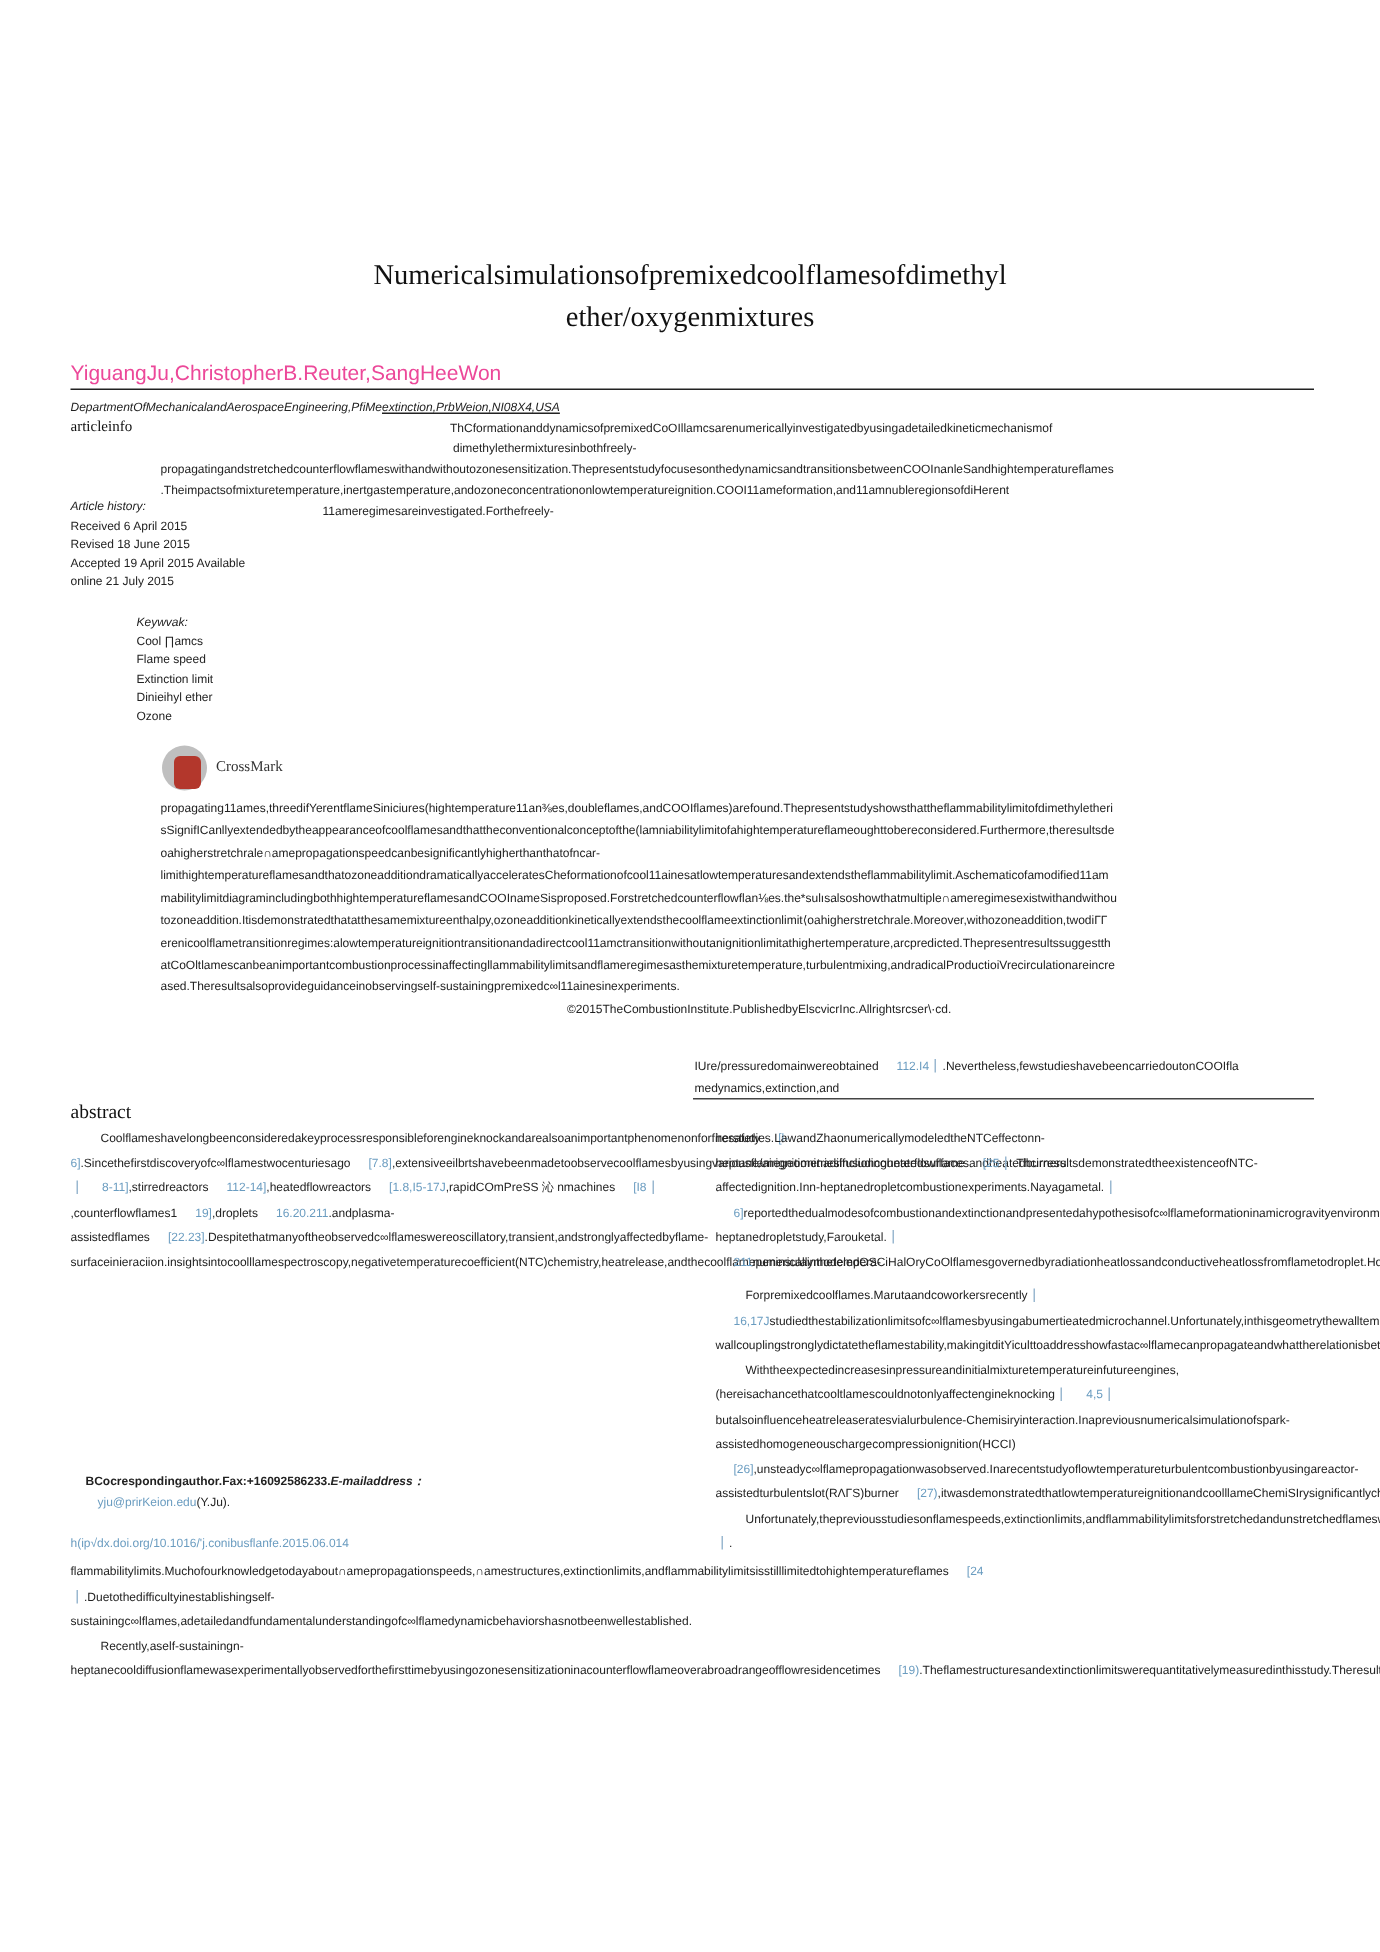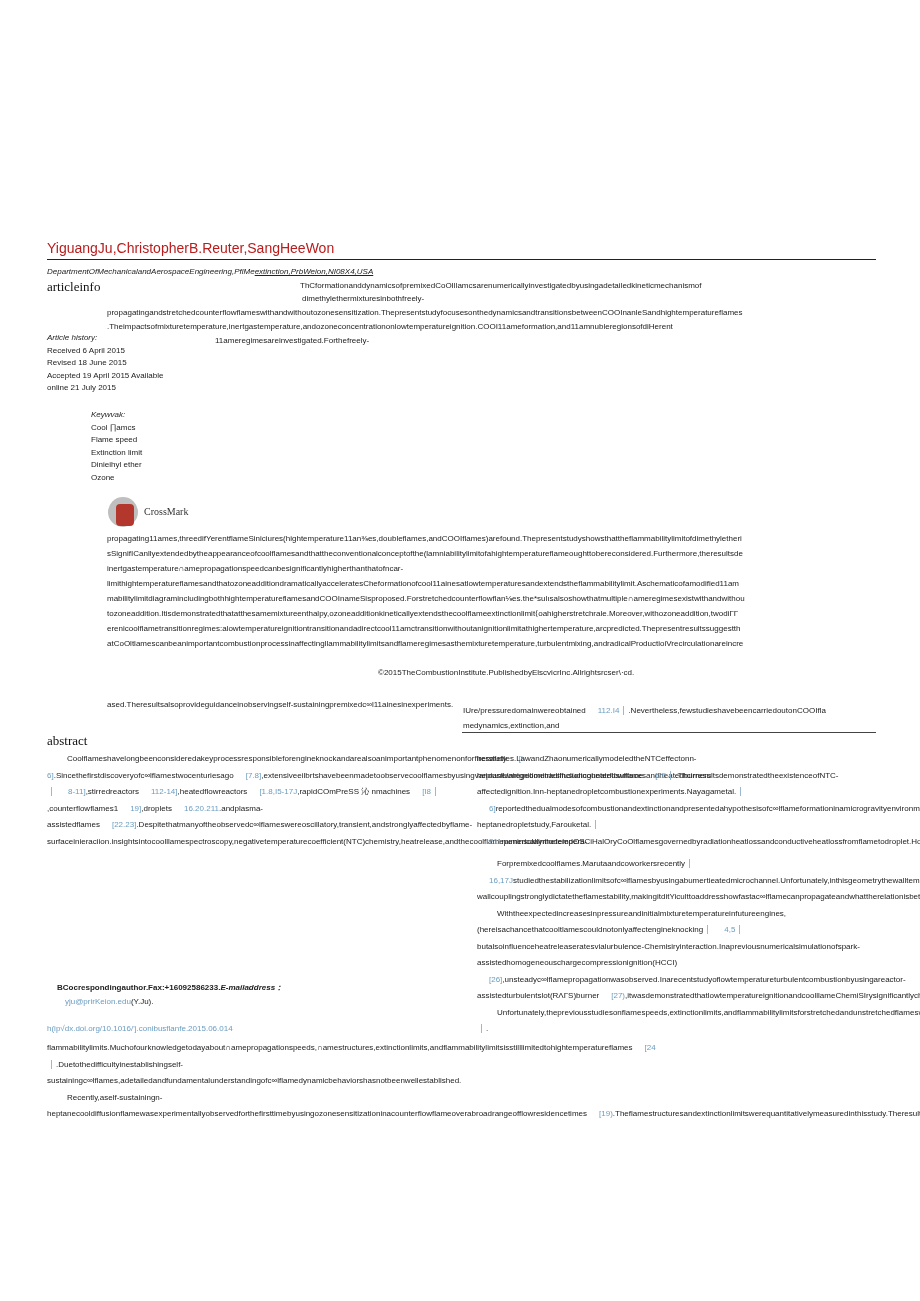--- a/index.html
+++ b/index.html
@@ -1,23 +1,23 @@
 <!DOCTYPE html>
 <html><head>
 <meta charset="utf-8">
 <style>
   html, body { margin:0; padding:0; background:#ffffff; }
   body { width:920px; height:1301px; position:relative; overflow:hidden; color:#1a1a1a; font-family:"Liberation Sans", sans-serif; }
   .abs { position:absolute; }
   .title { left:180px; top:170px; width:560px; text-align:center; font-family:"Liberation Serif", serif; font-size:19px; line-height:28px; color:#111; }
-  .authors { left:47px; top:240px; font-size:14px; color:#b91c1c; }
+  .authors { left:47px; top:240px; font-size:14px; color:#ec4899; }
   .rule { position:absolute; height:1px; background:#222; }
   .affil { left:47px; top:267px; font-size:8px; font-style:italic; color:#222; }
   .affil .u { text-decoration:underline; }
-  .ai-label { left:47px; top:279px; font-family:"Liberation Serif", serif; font-size:13px; color:#111; }
+  .ai-label { left:47px; top:279px; font-family:"Liberation Serif", serif; font-size:10px; color:#111; }
   .small { font-size:8px; line-height:12.5px; color:#222; }
   .hist { left:47px; top:332px; }
   .kw { left:47px; top:409px;margin-left:44px; }
   .ital { font-style:italic; }
   .abs-line { position:absolute; font-size:8px; white-space:nowrap; color:#222; }
   .ref { color:#6a9cc0;padding-left:12px; }
   .bar { display:inline-block; width:1px; height:9px; background:#9ab8d0; vertical-align:middle; margin:0 4px; }
   .crossmark { left:106px; top:494px; width:90px; height:36px; }
   .cm-circle { position:absolute; left:2px; top:3px; width:30px; height:30px; border-radius:50%; background:#bfbfbf; }
   .cm-inner { position:absolute; left:8px; top:7px; width:18px; height:22px; border-radius:4px; background:#b3372c; }
@@ -26,20 +26,22 @@
   .col { position:absolute; font-size:8px; line-height:16.5px; color:#222; }
   .col p { margin:0; }
   .indent { text-indent:20px; }
   .foot { font-size:8px; color:#222; }
   .link { color:#6a9cc0; }
 </style>
 </head>
 <body>
 
 <div class="abs title">
+  <div>Numericalsimulationsofpremixedcoolflamesofdimethyl</div>
+  <div>ether/oxygenmixtures</div>
 </div>
 
 <div class="abs authors">YiguangJu,ChristopherB.Reuter,SangHeeWon</div>
 <div class="rule" style="left:47px; top:259px; width:829px;"></div>
 
 <div class="abs affil">
   <span>DepartmentOfMechanicalandAerospaceEngineering,PfiMe</span><span class="u">extinction,PrbWeion,NI08X4,USA</span>
 </div>
 
 <div class="abs ai-label">articleinfo</div>
@@ -69,27 +71,27 @@
 
 <div class="abs crossmark">
   <div class="cm-circle">
       <div class="cm-inner"></div>
     </div>
   <div class="cm-text">CrossMark</div>
 </div>
 
 <div class="abs-line" style="left:107px; top:534px;">propagating11ames,threedifYerentflameSiniciures(hightemperature11an⅜es,doubleflames,andCOOIflames)arefound.Thepresentstudyshowsthattheflammabilitylimitofdimethyletheri</div>
 <div class="abs-line" style="left:107px; top:549px;">sSignifICanllyextendedbytheappearanceofcoolflamesandthattheconventionalconceptofthe(lamniabilitylimitofahightemperatureflameoughttobereconsidered.Furthermore,theresultsde</div>
-<div class="abs-line" style="left:107px; top:564px;">inertgastemperature∩amepropagationspeedcanbesignificantlyhigherthanthatofncar-</div>
+<div class="abs-line" style="left:107px; top:564px;">oahigherstretchrale∩amepropagationspeedcanbesignificantlyhigherthanthatofncar-</div>
 <div class="abs-line" style="left:107px; top:579px;">limithightemperatureflamesandthatozoneadditiondramaticallyacceleratesCheformationofcool11ainesatlowtemperaturesandextendstheflammabilitylimit.Aschematicofamodified11am</div>
 <div class="abs-line" style="left:107px; top:594px;">mabilitylimitdiagramincludingbothhightemperatureflamesandCOOInameSisproposed.Forstretchedcounterflowflan⅛es.the*sulısalsoshowthatmultiple∩ameregimesexistwithandwithou</div>
 <div class="abs-line" style="left:107px; top:609px;">tozoneaddition.Itisdemonstratedthatatthesamemixtureenthalpy,ozoneadditionkineticallyextendsthecoolflameextinctionlimit⟨oahigherstretchrale.Moreover,withozoneaddition,twodiΓΓ</div>
 <div class="abs-line" style="left:107px; top:624px;">erenicoolflametransitionregimes:alowtemperatureignitiontransitionandadirectcool11amctransitionwithoutanignitionlimitathighertemperature,arcpredicted.Thepresentresultssuggestth</div>
 <div class="abs-line" style="left:107px; top:639px;">atCoOltlamescanbeanimportantcombustionprocessinaffectingllammabilitylimitsandflameregimesasthemixturetemperature,turbulentmixing,andradicalProductioiVrecirculationareincre</div>
-<div class="abs-line" style="left:107px; top:653px;margin-top:47px;">ased.Theresultsalsoprovideguidanceinobservingself-sustainingpremixedc∞l11ainesinexperiments.</div>
+<div class="abs-line" style="left:107px; top:653px;">ased.Theresultsalsoprovideguidanceinobservingself-sustainingpremixedc∞l11ainesinexperiments.</div>
 <div class="abs-line" style="left:366px; top:668px;padding-left:12px;">©2015TheCombustionInstitute.PublishedbyElscvicrInc.Allrightsrcser\·cd.</div>
 
 <div class="abs-line" style="left:463px; top:706px;">
   <span>IUre/pressuredomainwereobtained</span><span class="ref">112.I4</span><span class="bar"></span><span>.Nevertheless,fewstudieshavebeencarriedoutonCOOIfla</span>
 </div>
 <div class="abs-line" style="left:463px; top:721px;">medynamics,extinction,and</div>
 <div class="rule" style="left:462px; top:732px; width:414px; background:#444;"></div>
 
 <div class="abs sec-head">abstract</div>
 

